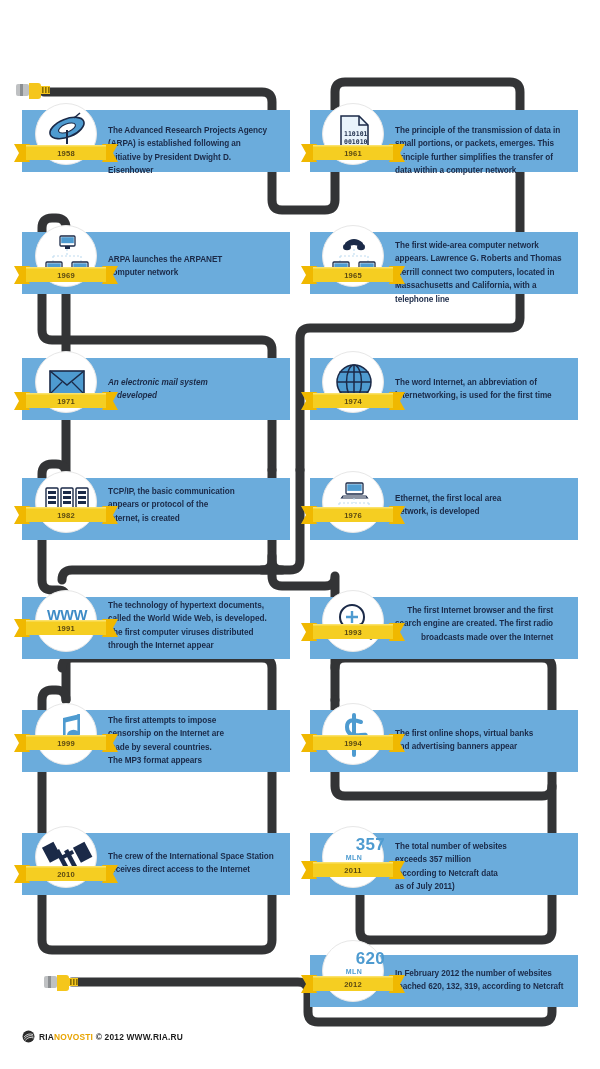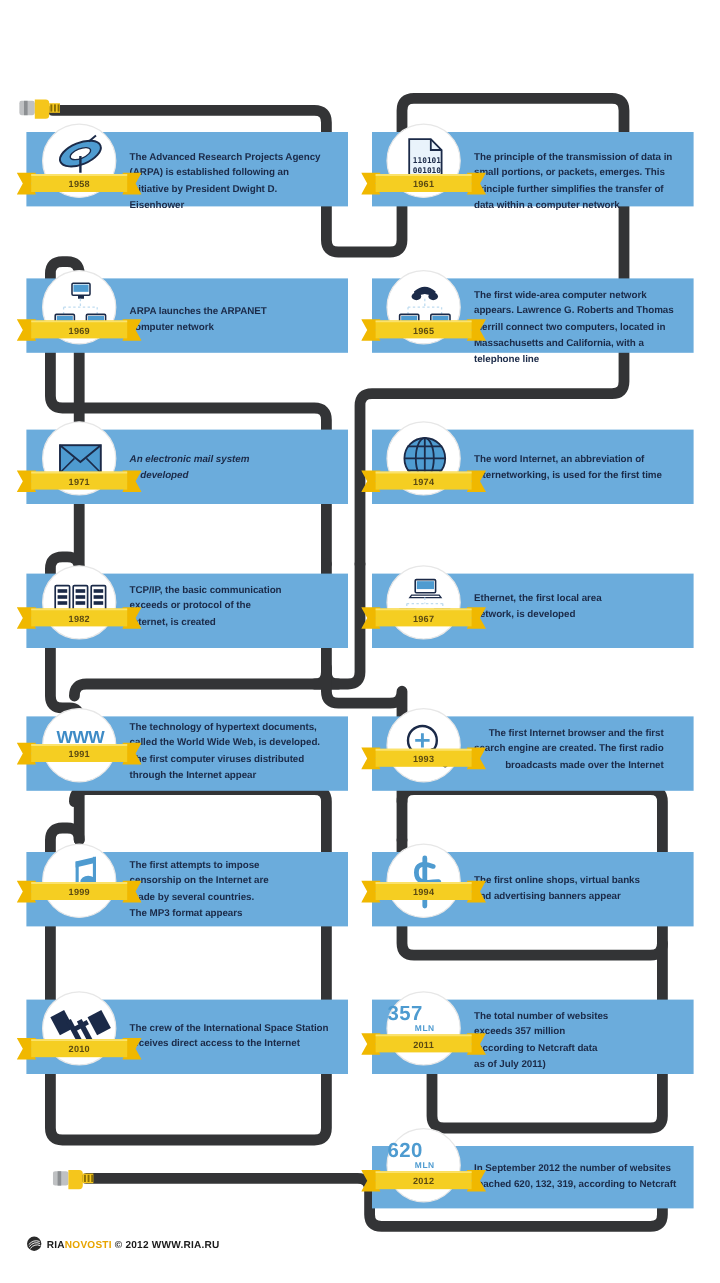--- a/index.html
+++ b/index.html
@@ -40,21 +40,21 @@
   
   .ribbon{position:absolute;z-index:4;width:104px;height:24px;}
   .ribbon .yr{
     position:absolute;left:0;top:0;width:104px;height:24px;
     display:flex;align-items:center;justify-content:center;
     font-size:7.6px;font-weight:700;color:#5b4a12;letter-spacing:0.2px;
     font-family:"Liberation Sans", sans-serif;
   }
 
   
-  .bignum{position:absolute;left:0;top:8px;width:62px;text-align:left;
+  .bignum{position:absolute;left:0;top:8px;width:62px;text-align:right;
           color:#4E9BD0;font-size:17px;font-weight:700;letter-spacing:0.3px;
           font-family:"Liberation Sans", sans-serif;}
   .bigmln{position:absolute;left:0;top:27px;width:62px;text-align:center;
           color:#4E9BD0;font-size:7px;font-weight:700;letter-spacing:0.5px;
           font-family:"Liberation Sans", sans-serif;}
   .www{position:absolute;left:0;top:16px;width:62px;text-align:center;
        color:#3E8BC6;font-size:14.5px;font-weight:700;letter-spacing:-0.4px;
        font-family:"Liberation Sans", sans-serif;}
 
   
@@ -290,21 +290,21 @@
             </svg></div>
         </div>
         <div class="ribbon" style="left: 14px; top: 503px;"><svg viewBox="0 0 104 24" width="104" height="24" xmlns="http://www.w3.org/2000/svg">
     <path d="M0 3 L16 3 L12 12 L16 21 L0 21 L5 12 z" fill="#F0B800"></path>
     <path d="M104 3 L88 3 L92 12 L88 21 L104 21 L99 12 z" fill="#F0B800"></path>
     <rect x="12" y="4" width="80" height="15" fill="#F5CE22"></rect>
     <path d="M12 4 h80 v1.6 h-80z" fill="#FBE26B"></path>
   </svg><div class="yr">1982</div></div>
         <div class="text" style="left: 108px; top: 485px; color: rgb(27, 42, 72);">
           <div>TCP/IP, the basic communication</div>
-          <div>exceeds or protocol of the</div>
+          <div>appears or protocol of the</div>
           <div>Internet, is created</div>
         </div>
       </div>
       <div class="card">
         <div class="band" style="left: 310px; top: 478px; width: 268px; height: 62px; background: rgb(107, 172, 220);"></div>
         <div class="medal" style="left: 322px; top: 471px;">
           <div class="art">
       <svg viewBox="0 0 62 62">
               <g>
         <rect x="23" y="11" width="17" height="11" rx="1" fill="#ffffff" stroke="#1b2a48" stroke-width="1.3"></rect>
@@ -318,21 +318,21 @@
         <rect x="39.2" y="37.2" width="12.6" height="5.2" fill="#4E9BD0"></rect>
         <path d="M36 45 h19 l1.5 2.4 h-22 z" fill="#ffffff" stroke="#1b2a48" stroke-width="1"></path>
       </g>
             </svg></div>
         </div>
         <div class="ribbon" style="left: 301px; top: 503px;"><svg viewBox="0 0 104 24" width="104" height="24" xmlns="http://www.w3.org/2000/svg">
     <path d="M0 3 L16 3 L12 12 L16 21 L0 21 L5 12 z" fill="#F0B800"></path>
     <path d="M104 3 L88 3 L92 12 L88 21 L104 21 L99 12 z" fill="#F0B800"></path>
     <rect x="12" y="4" width="80" height="15" fill="#F5CE22"></rect>
     <path d="M12 4 h80 v1.6 h-80z" fill="#FBE26B"></path>
-  </svg><div class="yr">1967</div></div>
+  </svg><div class="yr">1976</div></div>
         <div class="text" style="left: 395px; top: 492px; color: rgb(27, 42, 72);">
           <div>Ethernet, the first local area</div>
           <div>network, is developed</div>
         </div>
       </div>
       <div class="card">
         <div class="band" style="left: 22px; top: 597px; width: 268px; height: 62px; background: rgb(107, 172, 220);"></div>
         <div class="medal" style="left: 35px; top: 590px;">
           <div class="art">
             <div class="www">WWW</div>
@@ -478,21 +478,21 @@
        <div class="bigmln">MLN</div>
           </div>
         </div>
         <div class="ribbon" style="left: 301px; top: 972px;"><svg viewBox="0 0 104 24" width="104" height="24" xmlns="http://www.w3.org/2000/svg">
     <path d="M0 3 L16 3 L12 12 L16 21 L0 21 L5 12 z" fill="#F0B800"></path>
     <path d="M104 3 L88 3 L92 12 L88 21 L104 21 L99 12 z" fill="#F0B800"></path>
     <rect x="12" y="4" width="80" height="15" fill="#F5CE22"></rect>
     <path d="M12 4 h80 v1.6 h-80z" fill="#FBE26B"></path>
   </svg><div class="yr">2012</div></div>
         <div class="text" style="left: 395px; top: 967px; color: rgb(27, 42, 72);">
-          <div>In September 2012 the number of websites</div>
+          <div>In February 2012 the number of websites</div>
           <div>reached 620, 132, 319, according to Netcraft</div>
         </div>
       </div>
     </div>
 
   <div class="plug" style="left:16px;top:82px;">
     <svg width="34" height="18" viewBox="0 0 34 18" xmlns="http://www.w3.org/2000/svg">
       <rect x="0" y="2" width="13" height="12" rx="2" fill="#BFC1C3"></rect>
       <rect x="4" y="2" width="3" height="12" fill="#8C8F92"></rect>
       <path d="M13 1 h9 a3 3 0 0 1 3 3 v10 a3 3 0 0 1 -3 3 h-9 z" fill="#F5C61C"></path>

